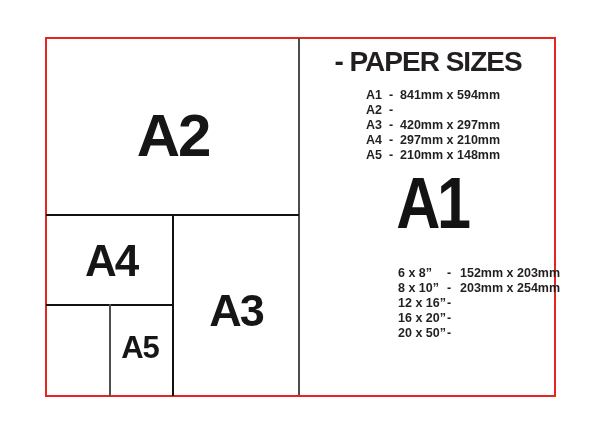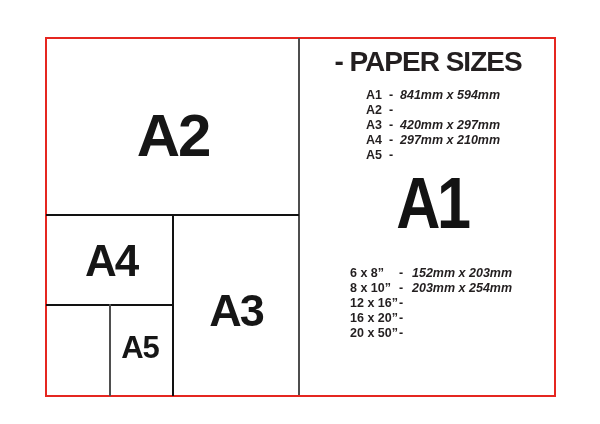--- a/index.html
+++ b/index.html
@@ -42,23 +42,23 @@
   .list {
     position:absolute; font-size:12.5px; font-weight:600; line-height:14.9px;
     color:#231f20;
   }
   .metric   { left:366px; top:88px; }
   .imperial { left:350px; top:266px; }
   .row { display:flex; }
   .row span { flex-shrink:0; }
   .metric .col-label { width:23px; }
   .metric .col-dash  { width:11px; }
-  .imperial .col-label { width:49px; }
+  .imperial .col-label { width:49px;margin-left:48px; }
   .imperial .col-dash  { width:13px; }
-  .col-dims { white-space:nowrap;font-style:italic; }
+  .col-dims { white-space:nowrap; }
 </style>
 </head>
 <body>
 
 <div class="canvas">
 
   <div class="frame"></div>
 
   <div class="line divider"></div>
   <div class="line h-a2"></div>
@@ -89,20 +89,21 @@
       <span class="col-dims">420mm x 297mm</span>
     </div>
     <div class="row">
       <span class="col-label">A4</span>
       <span class="col-dash">-</span>
       <span class="col-dims">297mm x 210mm</span>
     </div>
     <div class="row">
       <span class="col-label">A5</span>
       <span class="col-dash">-</span>
+      <span class="col-dims">210mm x 148mm</span>
     </div>
   </div>
 
   <div class="big-a1">A1</div>
 
   <div class="list imperial">
     <div class="row">
       <span class="col-label">6 x 8”</span>
       <span class="col-dash">-</span>
       <span class="col-dims">152mm x 203mm</span>

